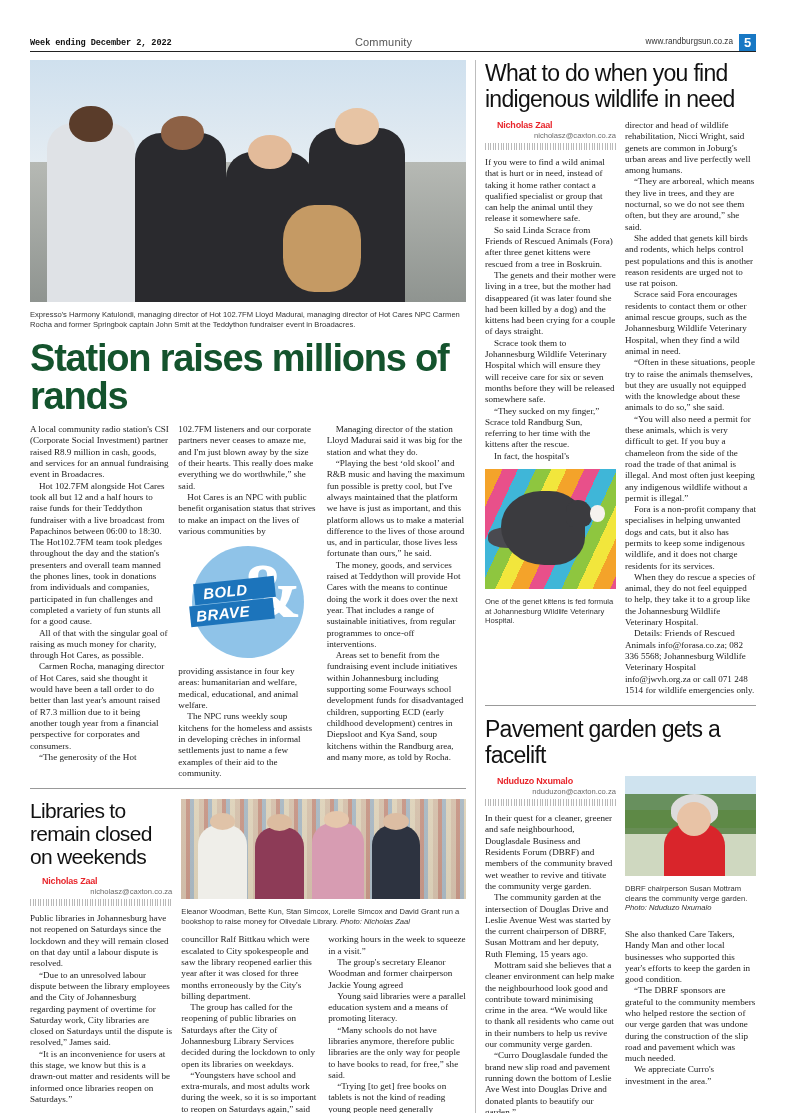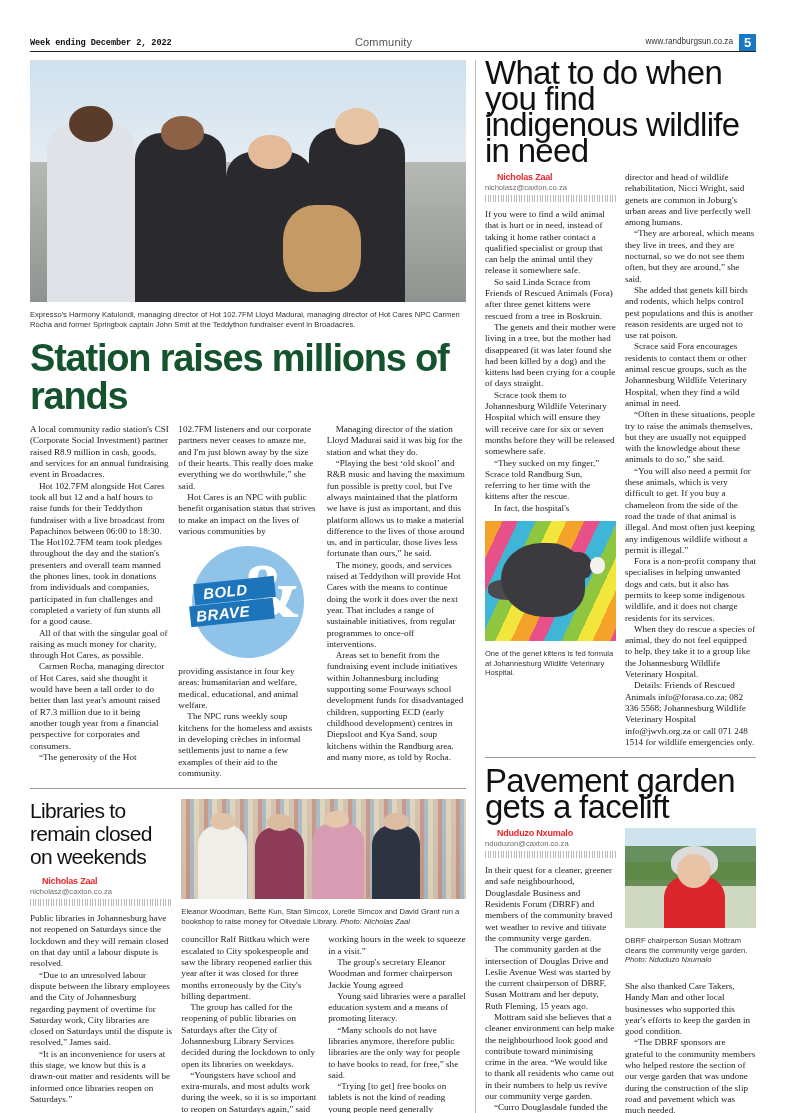--- a/index.html
+++ b/index.html
@@ -31,26 +31,26 @@
   .cap{font-family:"Liberation Sans",sans-serif;font-size:7.6px;line-height:9.6px;color:#333;margin-top:8px;}
   .cap i{font-style:italic;}
 
   
   h1.headline{
     font-family:Liberation Sans, sans-serif;font-weight:bold;
     font-size:38px;line-height:38px;letter-spacing:-1.2px;margin:10px 0 9px 0;color:#14532d;
   }
   h2.headline{
     font-family:"Liberation Sans",sans-serif;font-weight:normal;
-    font-size:33px;line-height:26px;letter-spacing:-.7px;margin:0 0 8px 0;color:#111;
+    font-size:23px;line-height:26px;letter-spacing:-.7px;margin:0 0 8px 0;color:#111;
   }
   h2.headline.sm{font-size:21px;line-height:23px;}
 
   .byline{font-family:"Liberation Sans",sans-serif;font-weight:bold;font-size:9px;color:#e8262c;letter-spacing:-.2px;padding-left:12px;}
-  .bymail{font-family:"Liberation Sans",sans-serif;font-size:7.6px;color:#6b6b6b;margin-top:1px;}
+  .bymail{font-family:"Liberation Sans",sans-serif;font-size:7.6px;color:#6b6b6b;margin-top:1px;text-align:right;}
   .dotrule{height:7px;margin:3px 0 7px 0;
     background-image:repeating-linear-gradient(to right,#b9b9b9 0px,#b9b9b9 1px,transparent 1px,transparent 2.6px);}
 
   
   .cols{display:flex;gap:9px;}
   .col{flex:1;}
   p.body{font-size:9.1px;line-height:11.3px;margin:0;text-align:left;text-indent:9px;color:#222;}
   p.body.first{text-indent:0;}
   .hrule{border-top:1px solid #999;margin:9px 0 10px 0;}
 

